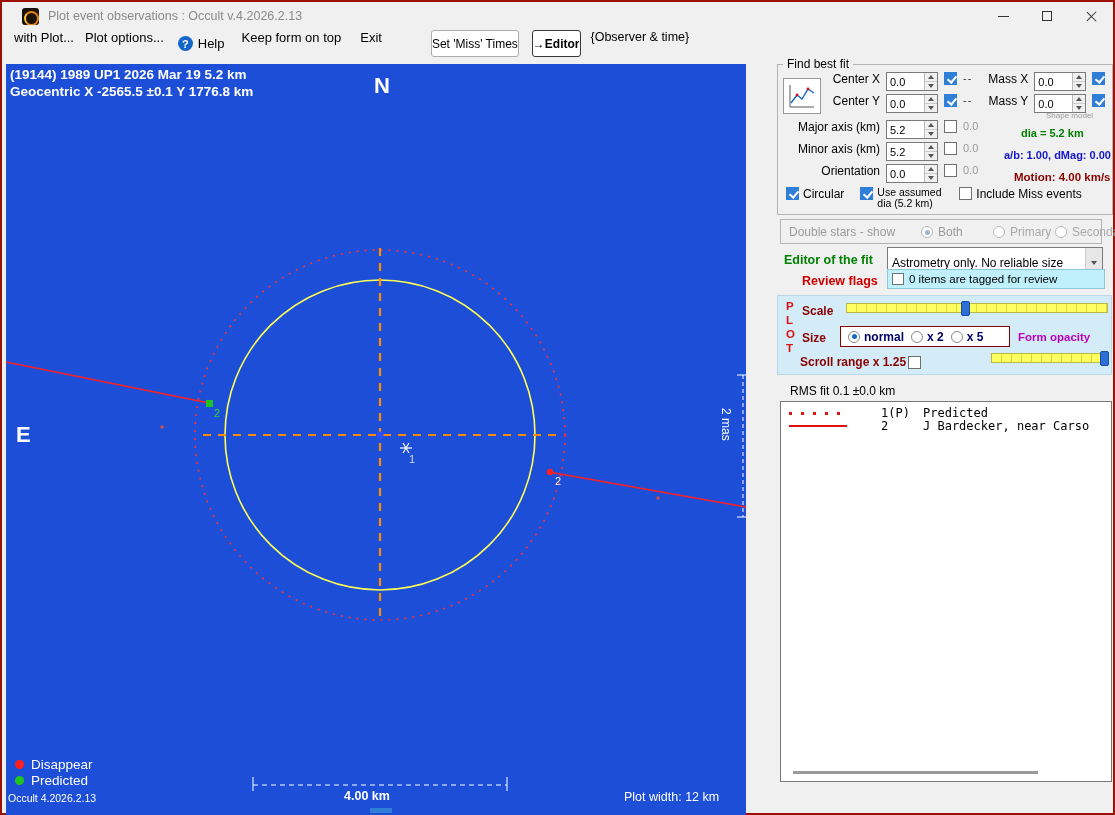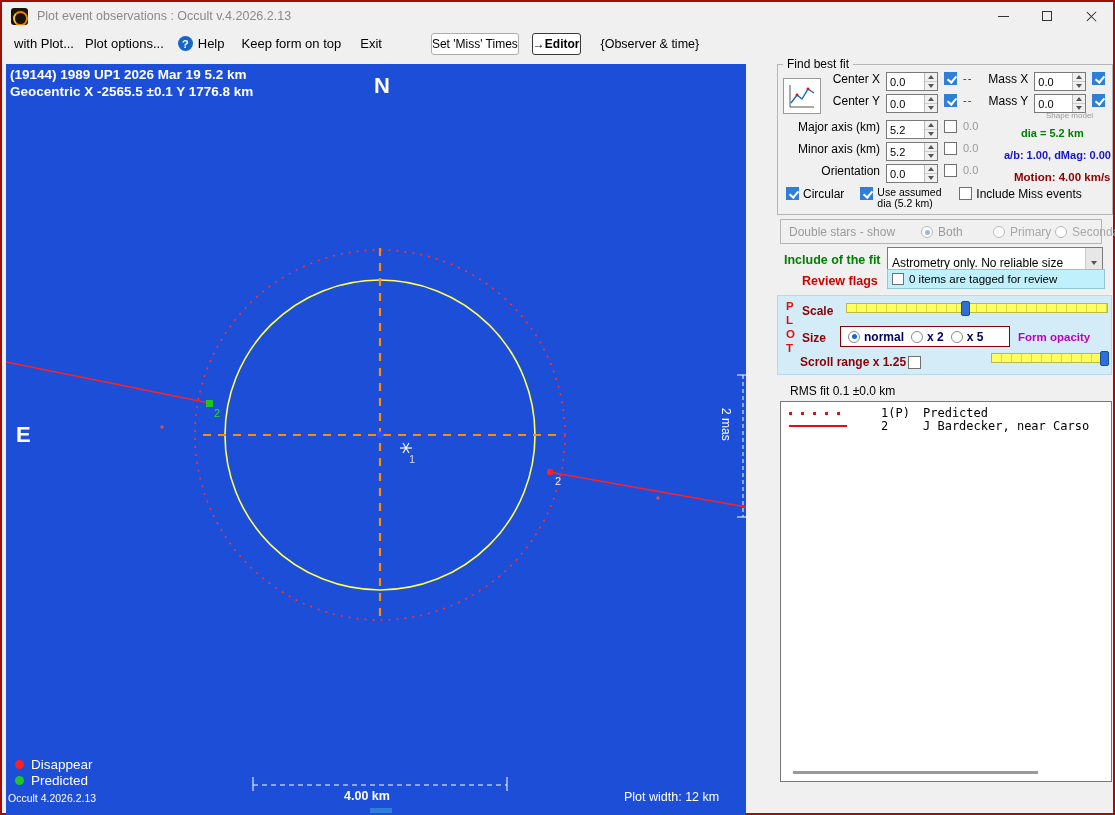--- a/index.html
+++ b/index.html
@@ -1,46 +1,46 @@
 <!DOCTYPE html>
 <html><head>
 <meta charset="utf-8">
 <style>
   *{margin:0;padding:0;box-sizing:border-box}
   html,body{width:1115px;height:815px;overflow:hidden}
   body{font-family:"Liberation Sans",sans-serif;background:#f0f0f0;position:relative;font-size:12px;color:#000}
   .frame{position:absolute;inset:0;border:2px solid #9c1006;background:#f0f0f0}
 
   
-  .titlebar{position:absolute;left:0;top:0;width:1111px;height:28px;display:flex;align-items:center;padding-left:9px;background:#f0f0f0}
+  .titlebar{position:absolute;left:0;top:0;width:1111px;height:28px;display:flex;align-items:center;padding-left:20px;background:#f0f0f0}
   .app-icon{width:17px;height:17px;border-radius:3px;background:#1a1205;position:relative;overflow:hidden;flex:0 0 auto}
   .app-icon::after{content:"";position:absolute;left:2px;top:3px;width:11px;height:11px;border-radius:50%;border:2.5px solid #e8820e;border-left-color:#f5c242}
   .title-text{color:#8a8a8a;font-size:12.5px;margin-left:9px;white-space:nowrap}
   .win-btns{margin-left:auto;display:flex;height:100%}
   .win-btn{width:44px;height:100%;display:flex;align-items:center;justify-content:center;cursor:default}
   .min-glyph{width:11px;height:0;border-bottom:1.5px solid #333}
   .max-glyph{width:10px;height:10px;border:1.2px solid #333}
   .close-glyph{width:11px;height:11px;position:relative}
   .close-glyph::before,.close-glyph::after{content:"";position:absolute;left:5px;top:-1px;width:1.4px;height:13px;background:#333}
   .close-glyph::before{transform:rotate(45deg)}
   .close-glyph::after{transform:rotate(-45deg)}
 
   
-  .menubar{position:absolute;left:0;top:28px;width:1111px;height:27px;display:flex;align-items:center;font-size:13px}
+  .menubar{position:absolute;left:0;top:28px;width:1111px;height:27px;display:flex;font-size:13px}
   .menu-item{white-space:nowrap;cursor:default}
   .m-withplot{margin-left:12px}
   .m-plotoptions{margin-left:11px}
   .m-help{margin-left:14px;display:flex;align-items:center;gap:5px}
   .help-icon{width:15px;height:15px;border-radius:50%;background:#1467c8;color:#fff;font-size:11px;font-weight:bold;display:flex;align-items:center;justify-content:center}
   .m-keepontop{margin-left:17px}
   .m-exit{margin-left:19px}
   .btn{font-family:"Liberation Sans",sans-serif;font-size:12px;background:#fff;border:1px solid #adadad;border-radius:3px;padding:3px 0;white-space:nowrap;cursor:default}
   .miss-btn{margin-left:49px}
   .editor-btn{margin-left:13px;font-weight:bold;border:1.5px solid #3a3a3a}
-  .m-observer{margin-left:20px;font-size:12.5px}
+  .m-observer{margin-left:10px;font-size:12.5px}
 
   
   .plot{position:absolute;left:4px;top:62px;width:740px;height:766px;background:#1d4ed8;overflow:hidden}
   .plot-svg{position:absolute;left:0;top:0}
   .plot-label{position:absolute;color:#fff;white-space:nowrap}
   .hdr1{left:4px;top:3px;font-size:13.5px;font-weight:bold}
   .hdr2{left:4px;top:20px;font-size:13.5px;font-weight:bold}
   .lbl-n{left:368px;top:9px;font-size:22px;font-weight:bold}
   .lbl-e{left:10px;top:358px;font-size:22px;font-weight:bold}
   .lbl-2l{left:208px;top:343px;font-size:11px;color:#35d435}
@@ -377,21 +377,21 @@
       <span class="radio-item ds-primary">
         <span class="radio disabled"></span>
         <span>Primary</span>
       </span>
       <span class="radio-item ds-secondary">
         <span class="radio disabled"></span>
         <span>Secondary</span>
       </span>
     </div>
 
-    <span class="quality-label">Include of the fit</span>
+    <span class="quality-label">Editor of the fit</span>
     <div class="combo">
       <span class="cval">Astrometry only. No reliable size</span>
       <span class="carrow">
           <span class="tri-dn"></span>
         </span>
     </div>
 
     <span class="review-label">Review flags</span>
     <div class="review-box">
       <span class="cb"></span>

